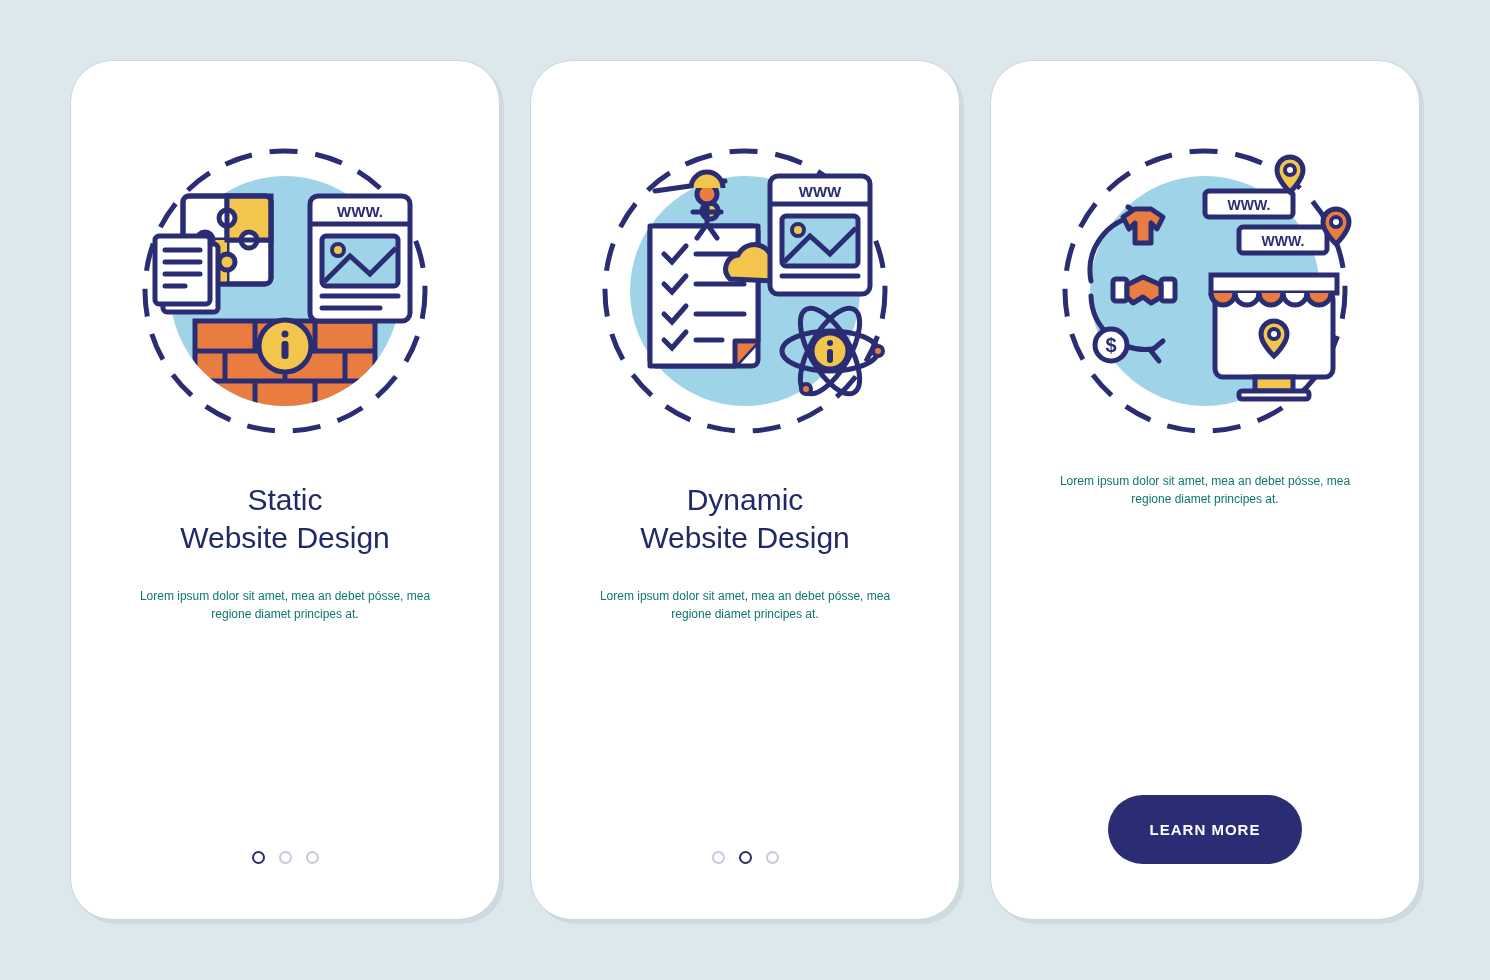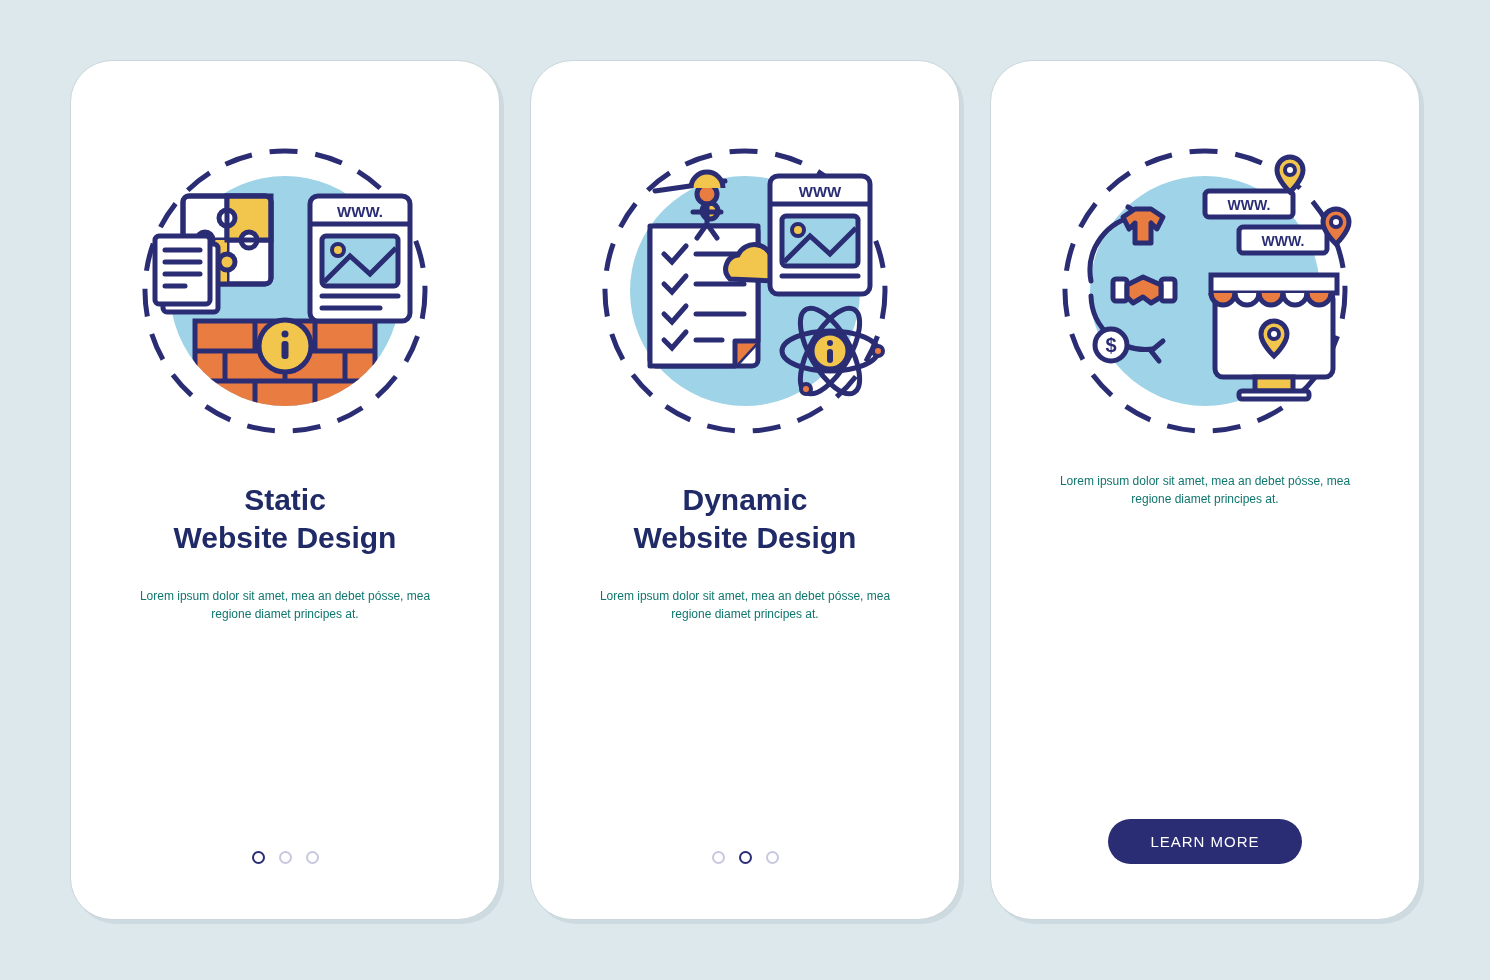--- a/index.html
+++ b/index.html
@@ -27,21 +27,21 @@
     position: relative;
   }
   .illus {
     width: 300px;
     height: 300px;
     flex: 0 0 auto;
   }
   .title {
     color: #1f2a66;
     font-size: 30px;
-    font-weight: 700;
+    font-weight: 400;
     text-align: center;
     line-height: 1.25;
     margin-top: 40px;
     white-space: pre-line;
   }
   .body {
     color: #0f766e;
     font-size: 12px;
     text-align: center;
     line-height: 1.5;
@@ -59,26 +59,26 @@
   .dots { display: flex; gap: 14px; align-items: center; }
   .dot {
     width: 13px; height: 13px;
     border-radius: 50%;
     border: 2px solid #c7c8e0;
   }
   .dot.active { border-color: #2a2c74; }
   .cta {
     background: #2a2c74;
     color: #fff;
-    font-weight: 400;
+    font-weight: 700;
     letter-spacing: 1px;
     font-size: 15px;
     border: none;
     border-radius: 999px;
-    padding: 14px 42px;
+    padding: 26px 42px;
     cursor: pointer;
   }
 </style>
 </head>
 <body>
 
 <div class="phone">
   <svg class="illus" viewBox="0 0 300 300">
     <defs>
       <clipPath id="bc">

